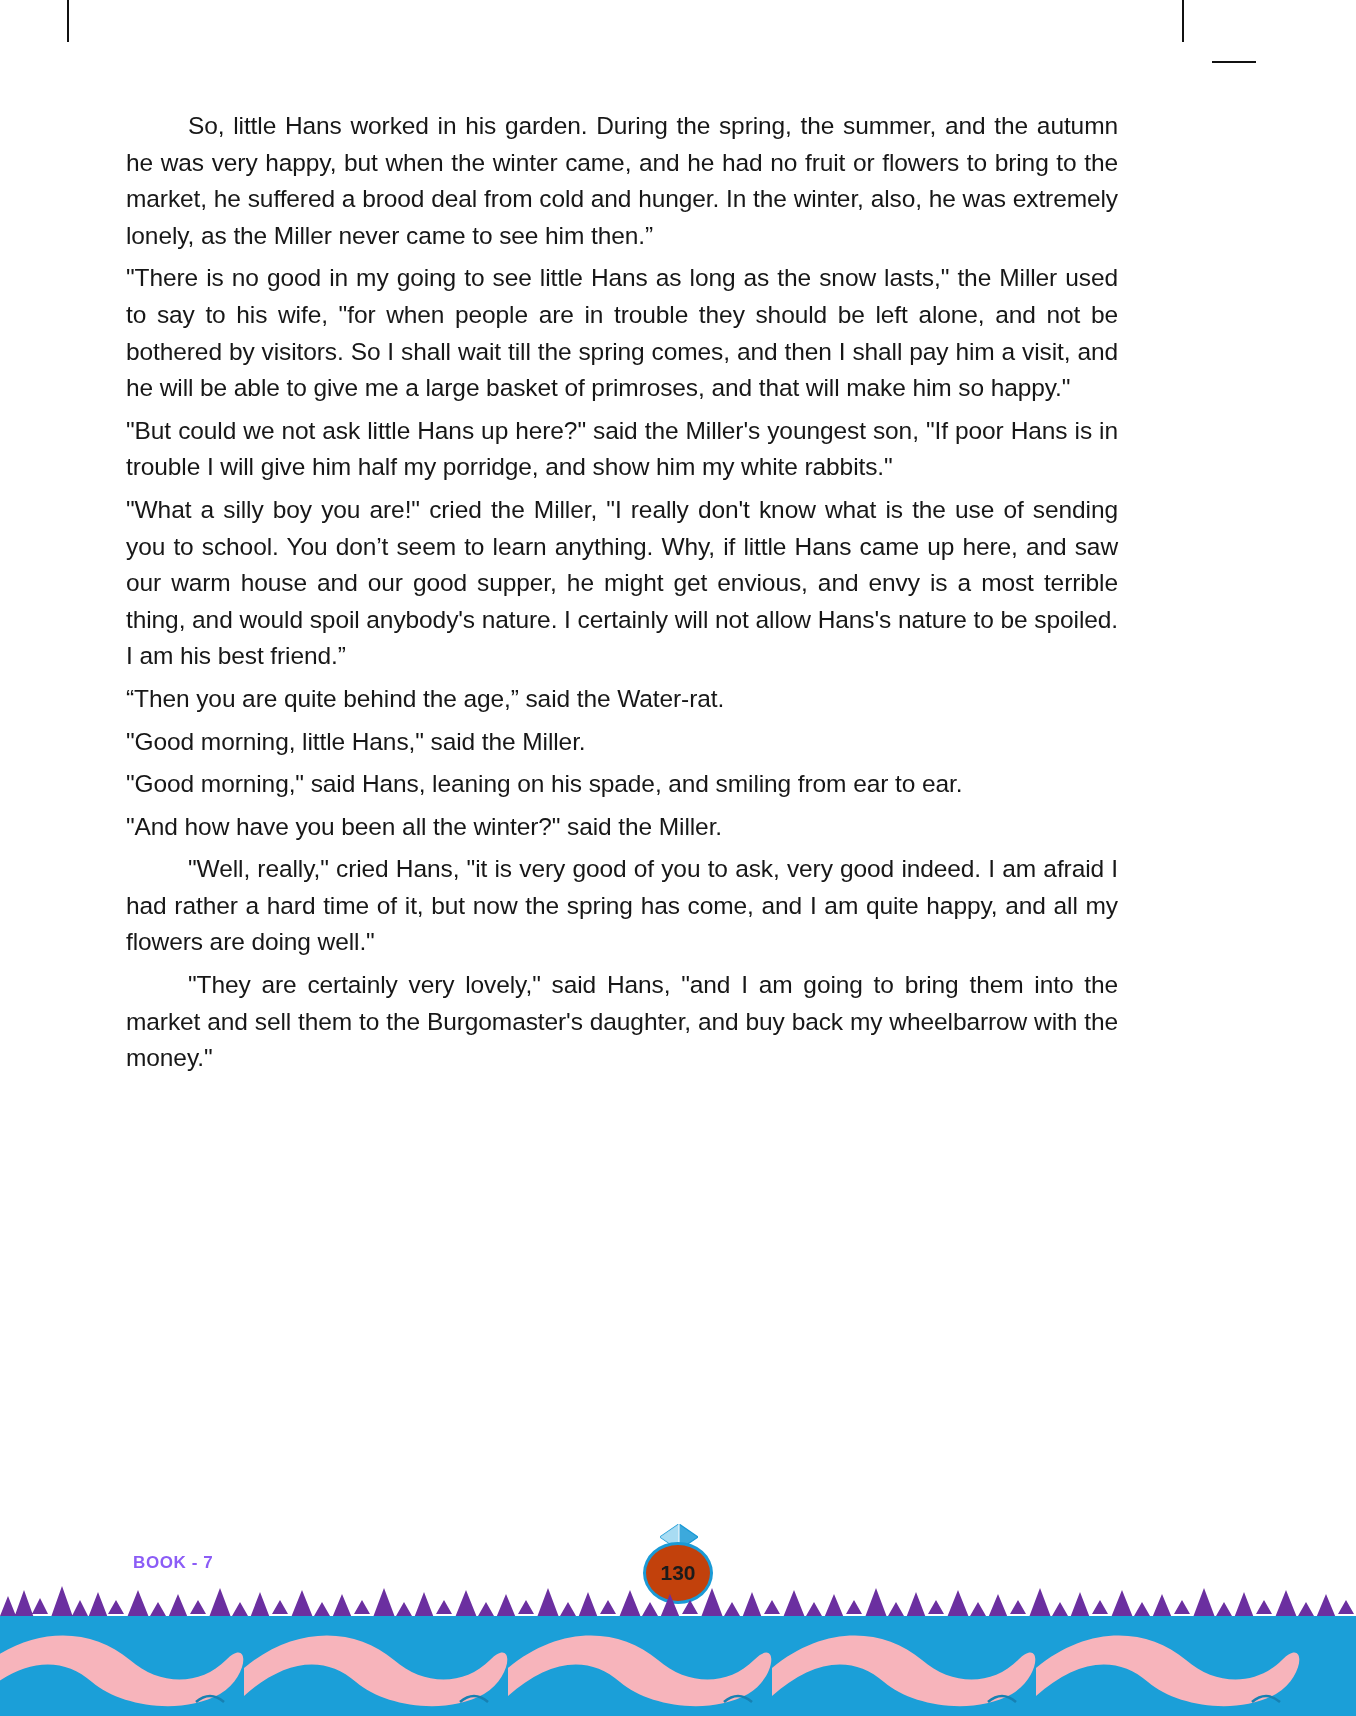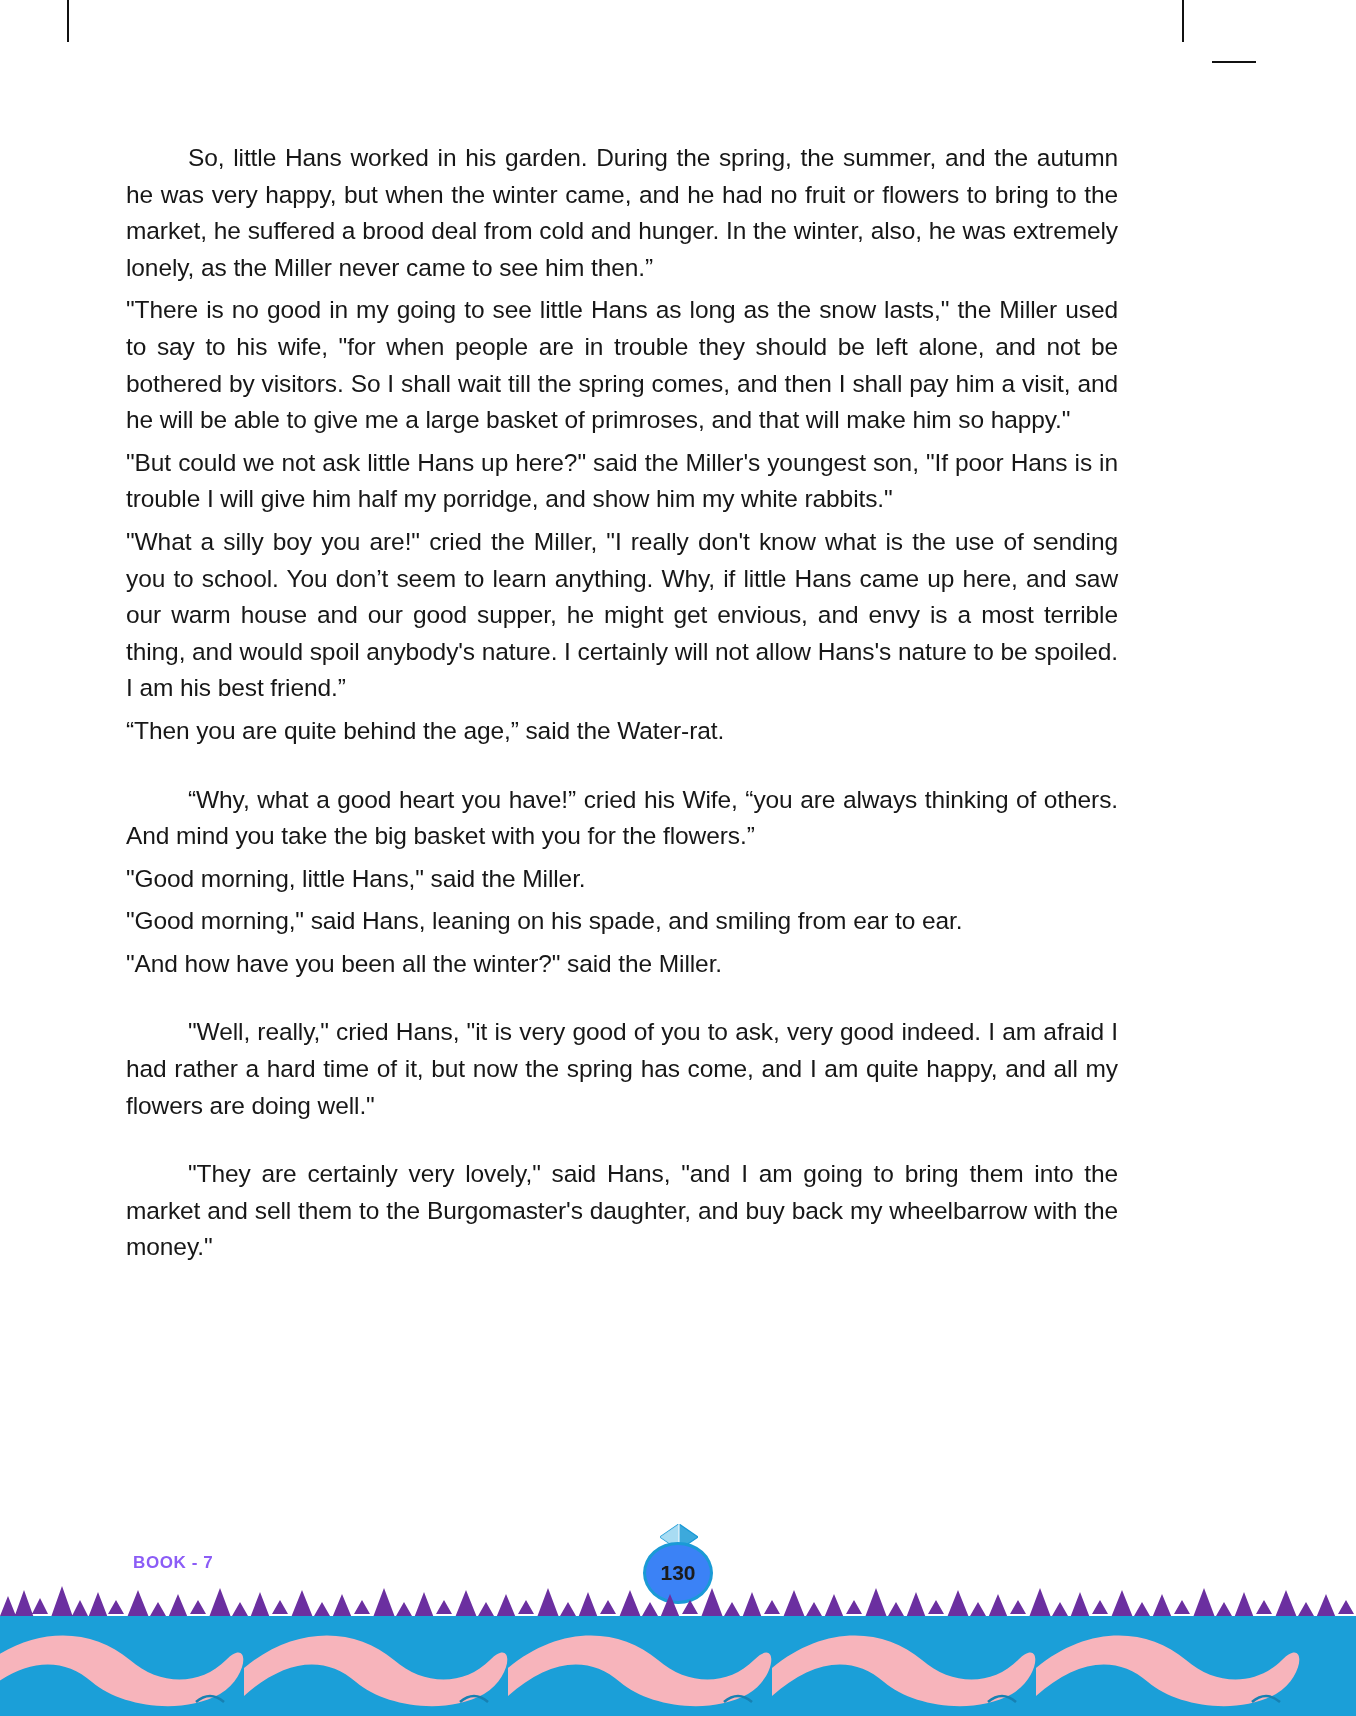--- a/index.html
+++ b/index.html
@@ -37,21 +37,20 @@
     font-size: 24.5px;
     line-height: 36.6px;
     text-align: justify;
     text-justify: inter-word;
     margin: 0 0 6px 0;
     letter-spacing: -0.1px;
     color: #171717;
   }
   .para.indent {
     text-indent: 62px;
-    margin-top: 32px;
   }
 
   
   .footer-book {
     position: absolute;
     left: 133px;
     top: 1553px;
     font-size: 17px;
     font-weight: bold;
     letter-spacing: 0.6px;
@@ -72,21 +71,21 @@
     width: 38px;
     height: 30px;
   }
   .page-badge {
     position: absolute;
     left: 7px;
     top: 18px;
     width: 70px;
     height: 62px;
     border-radius: 50%;
-    background: #3b82f6;
+    background: #c2410c;
     border: 3px solid #1a9ad6;
     box-sizing: border-box;
     display: flex;
     align-items: center;
     justify-content: center;
     font-size: 21px;
     font-weight: bold;
     color: #1b1b1b;
   }
 
@@ -106,21 +105,20 @@
 <div class="crop-mark cm-tl-v"></div>
 <div class="crop-mark cm-tr-v"></div>
 <div class="crop-mark cm-r-h"></div>
 
 <div class="page">
   <p class="para indent">So, little Hans worked in his garden. During the spring, the summer, and the autumn he was very happy, but when the winter came, and he had no fruit or flowers to bring to the market, he suffered a brood deal from cold and hunger. In the winter, also, he was extremely lonely, as the Miller never came to see him then.”</p>
   <p class="para">"There is no good in my going to see little Hans as long as the snow lasts," the Miller used to say to his wife, "for when people are in trouble they should be left alone, and not be bothered by visitors. So I shall wait till the spring comes, and then I shall pay him a visit, and he will be able to give me a large basket of primroses, and that will make him so happy."</p>
   <p class="para">"But could we not ask little Hans up here?" said the Miller's youngest son, "If poor Hans is in trouble I will give him half my porridge, and show him my white rabbits."</p>
   <p class="para">"What a silly boy you are!" cried the Miller, "I really don't know what is the use of sending you to school. You don’t seem to learn anything. Why, if little Hans came up here, and saw our warm house and our good supper, he might get envious, and envy is a most terrible thing, and would spoil anybody's nature. I certainly will not allow Hans's nature to be spoiled. I am his best friend.”</p>
   <p class="para">“Then you are quite behind the age,” said the Water-rat.</p>
-  <p class="para indent">“Why, what a good heart you have!” cried his Wife, “you are always thinking of others. And mind you take the big basket with you for the flowers.”</p>
   <p class="para">"Good morning, little Hans," said the Miller.</p>
   <p class="para">"Good morning," said Hans, leaning on his spade, and smiling from ear to ear.</p>
   <p class="para">"And how have you been all the winter?" said the Miller.</p>
   <p class="para indent">"Well, really," cried Hans, "it is very good of you to ask, very good indeed. I am afraid I had rather a hard time of it, but now the spring has come, and I am quite happy, and all my flowers are doing well."</p>
   <p class="para indent">"They are certainly very lovely," said Hans, "and I am going to bring them into the market and sell them to the Burgomaster's daughter, and buy back my wheelbarrow with the money."</p>
 </div>
 
 <div class="footer-book">BOOK - 7</div>
 
 <div class="page-badge-wrap">

